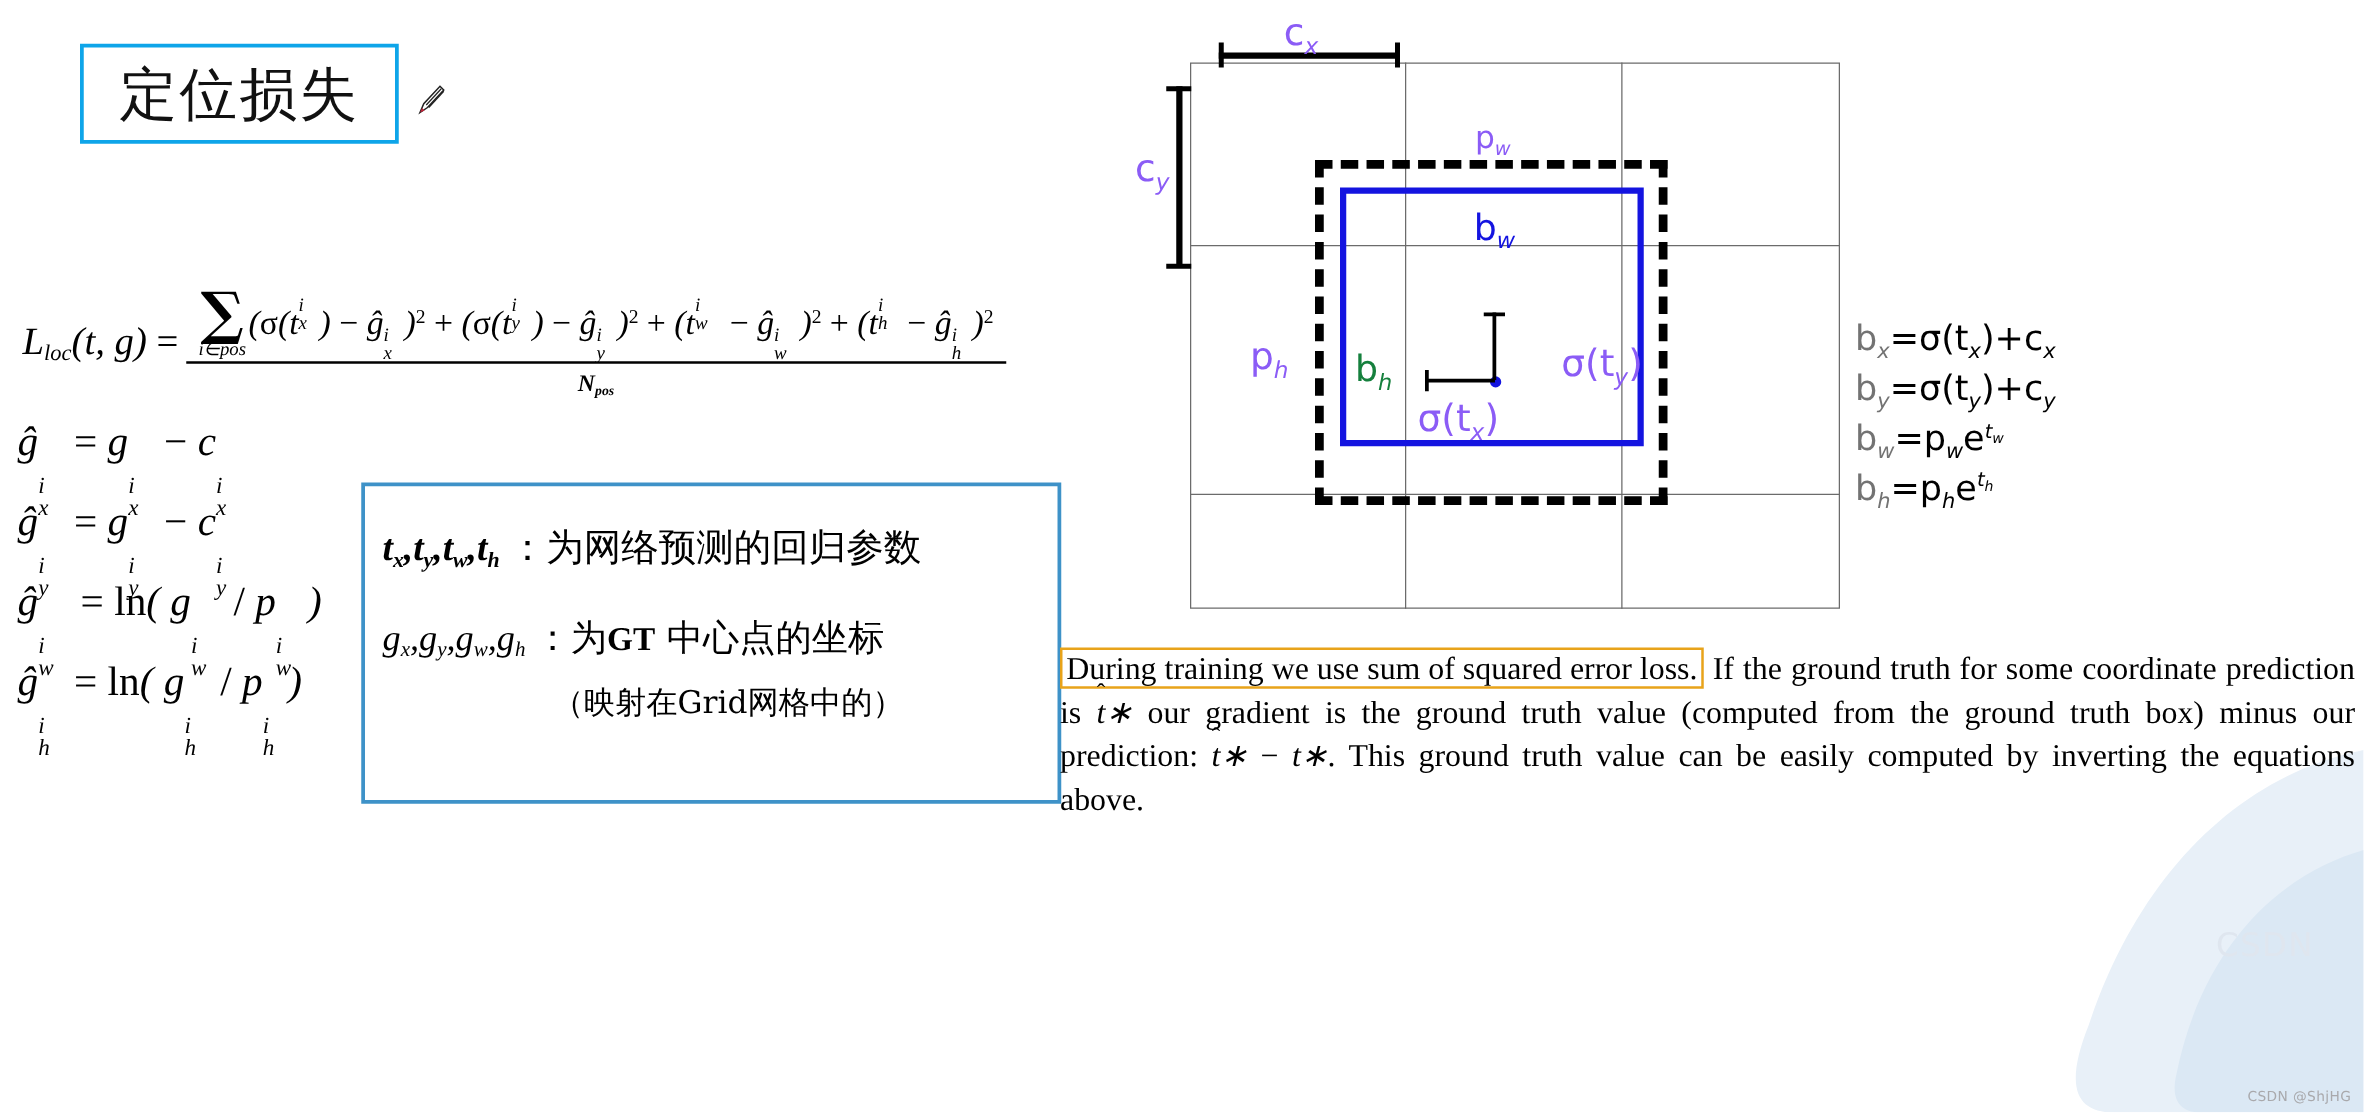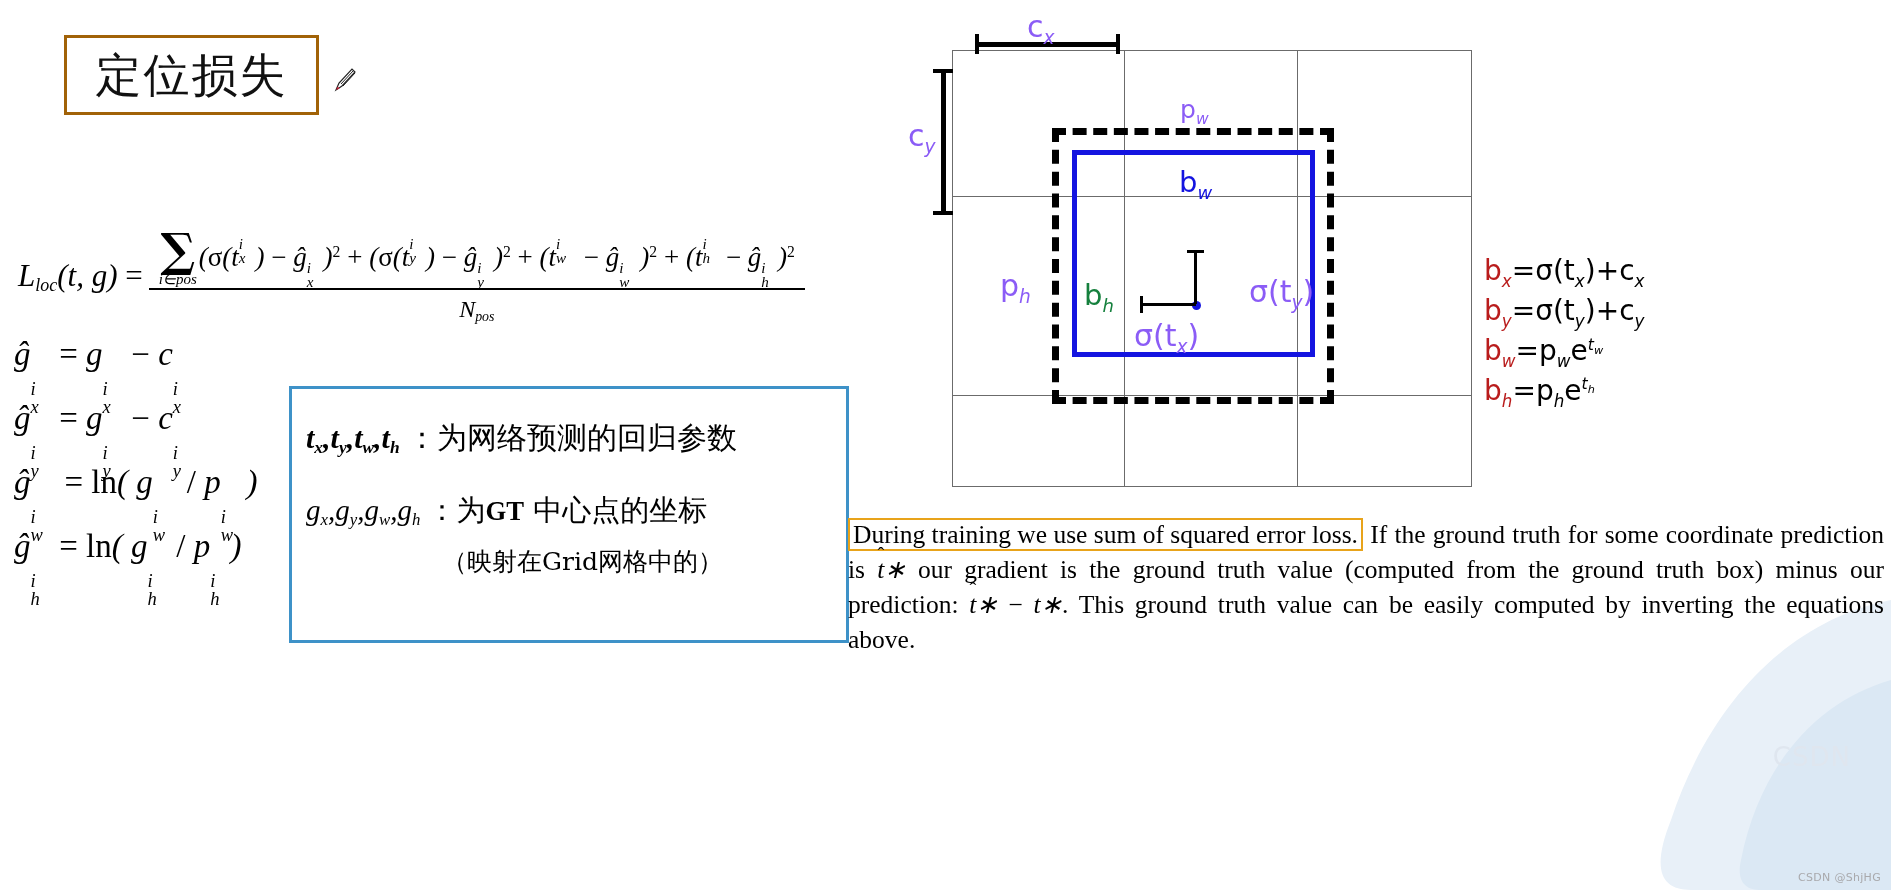--- a/index.html
+++ b/index.html
@@ -16,21 +16,21 @@
   
   .swoosh {
     position:absolute; right:0; bottom:0; width:430px; height:330px;
     overflow:hidden; pointer-events:none;
   }
   .swoosh svg { display:block; }
 
   
   .title-box {
     position:absolute; left:64px; top:35px; width:255px; height:80px;
-    border:3px solid #a16207; background:#fff;
+    border:3px solid #0ea5e9; background:#fff;
     display:flex; align-items:center; justify-content:center;
   }
   .title-box .t {
     font-family:"DejaVu Serif", serif;
     font-size:46px; color:#111; letter-spacing:2px; line-height:1;
   }
   .pen-icon { position:absolute; left:332px; top:66px; width:26px; height:28px; }
 
   
   .math { font-family:"Liberation Serif", serif; font-style:italic; color:#000; }
@@ -49,21 +49,21 @@
 
   
   .loss-eq {
     position:absolute; left:18px; top:230px;
     display:flex; align-items:center; font-size:30px;
   }
   .loss-lhs { font-size:31px; white-space:nowrap; }
   .frac { display:inline-flex; flex-direction:column; align-items:center; margin-left:6px; }
   .frac .num { display:flex; align-items:center; padding:0 10px 2px 10px; white-space:nowrap; }
   .frac .bar { width:100%; height:2px; background:#000; }
-  .frac .den { padding-top:6px; font-size:24px; }
+  .frac .den { padding-top:6px; font-size:19px;font-weight:bold; }
   .sigma-blk { display:inline-flex; flex-direction:column; align-items:center; margin-right:2px; position:relative; top:2px;}
   .sigma-blk .big { font-family:"DejaVu Serif", serif; font-size:46px; font-style:normal; line-height:0.8; font-weight:600;}
   .sigma-blk .lim { font-size:15px; font-style:italic; margin-top:1px; }
   .numrow { font-size:27px; }
 
   
   .gstack { position:absolute; left:14px; top:322px; }
   .gstack .row { font-size:33px; height:64px; line-height:64px; white-space:nowrap; }
 
   
@@ -105,21 +105,21 @@
 
   
   .mbar { position:absolute; background:#000; }
 
   
   .eqs {
     position:absolute; left:1484px; top:252px;
     font-family:"DejaVu Sans", sans-serif; font-style:normal; font-size:28px; line-height:1.33;
     color:#000; white-space:nowrap;
   }
-  .eqs .b { color:#b91c1c; }
+  .eqs .b { color:#737373; }
   .eqs sub { font-size:0.6em; }
   .eqs sup { font-size:0.56em; }
   .eqs sup sub { font-size:0.72em; }
 
   
   .paper {
     position:absolute; left:848px; top:518px; width:1036px;
     font-family:"Liberation Serif", serif; font-size:25.5px; line-height:1.37;
     color:#000; text-align:justify;
   }

